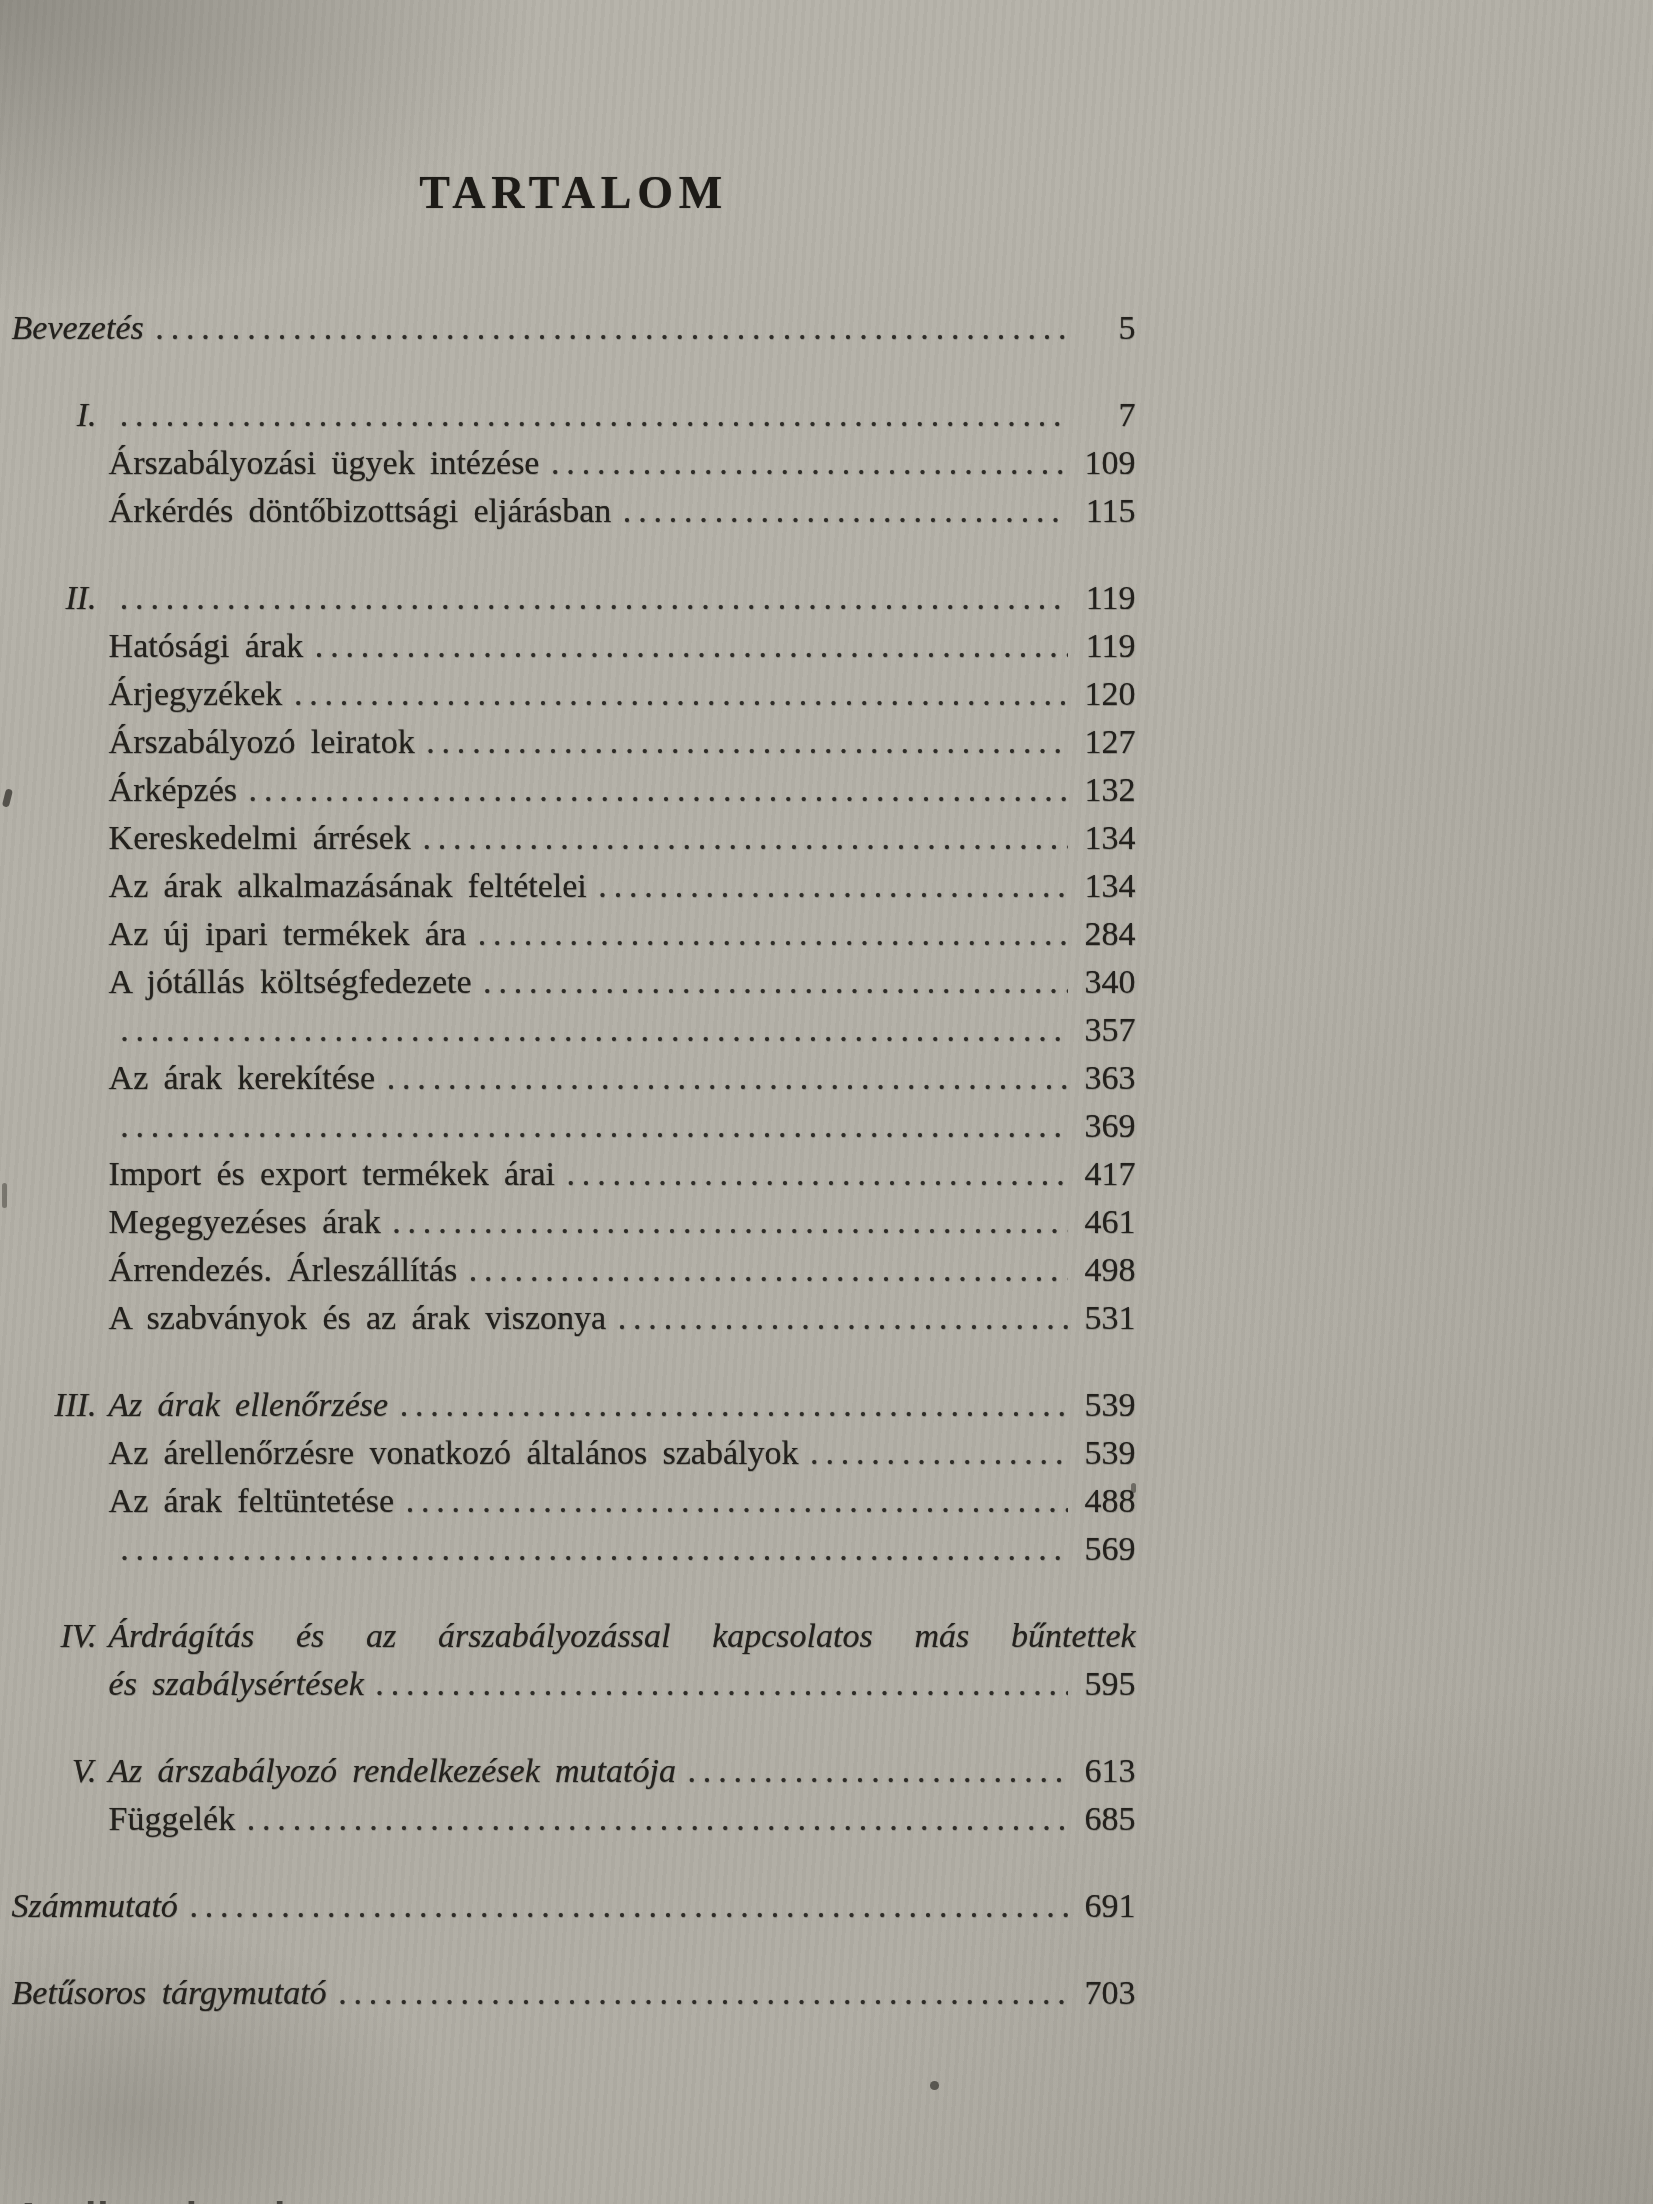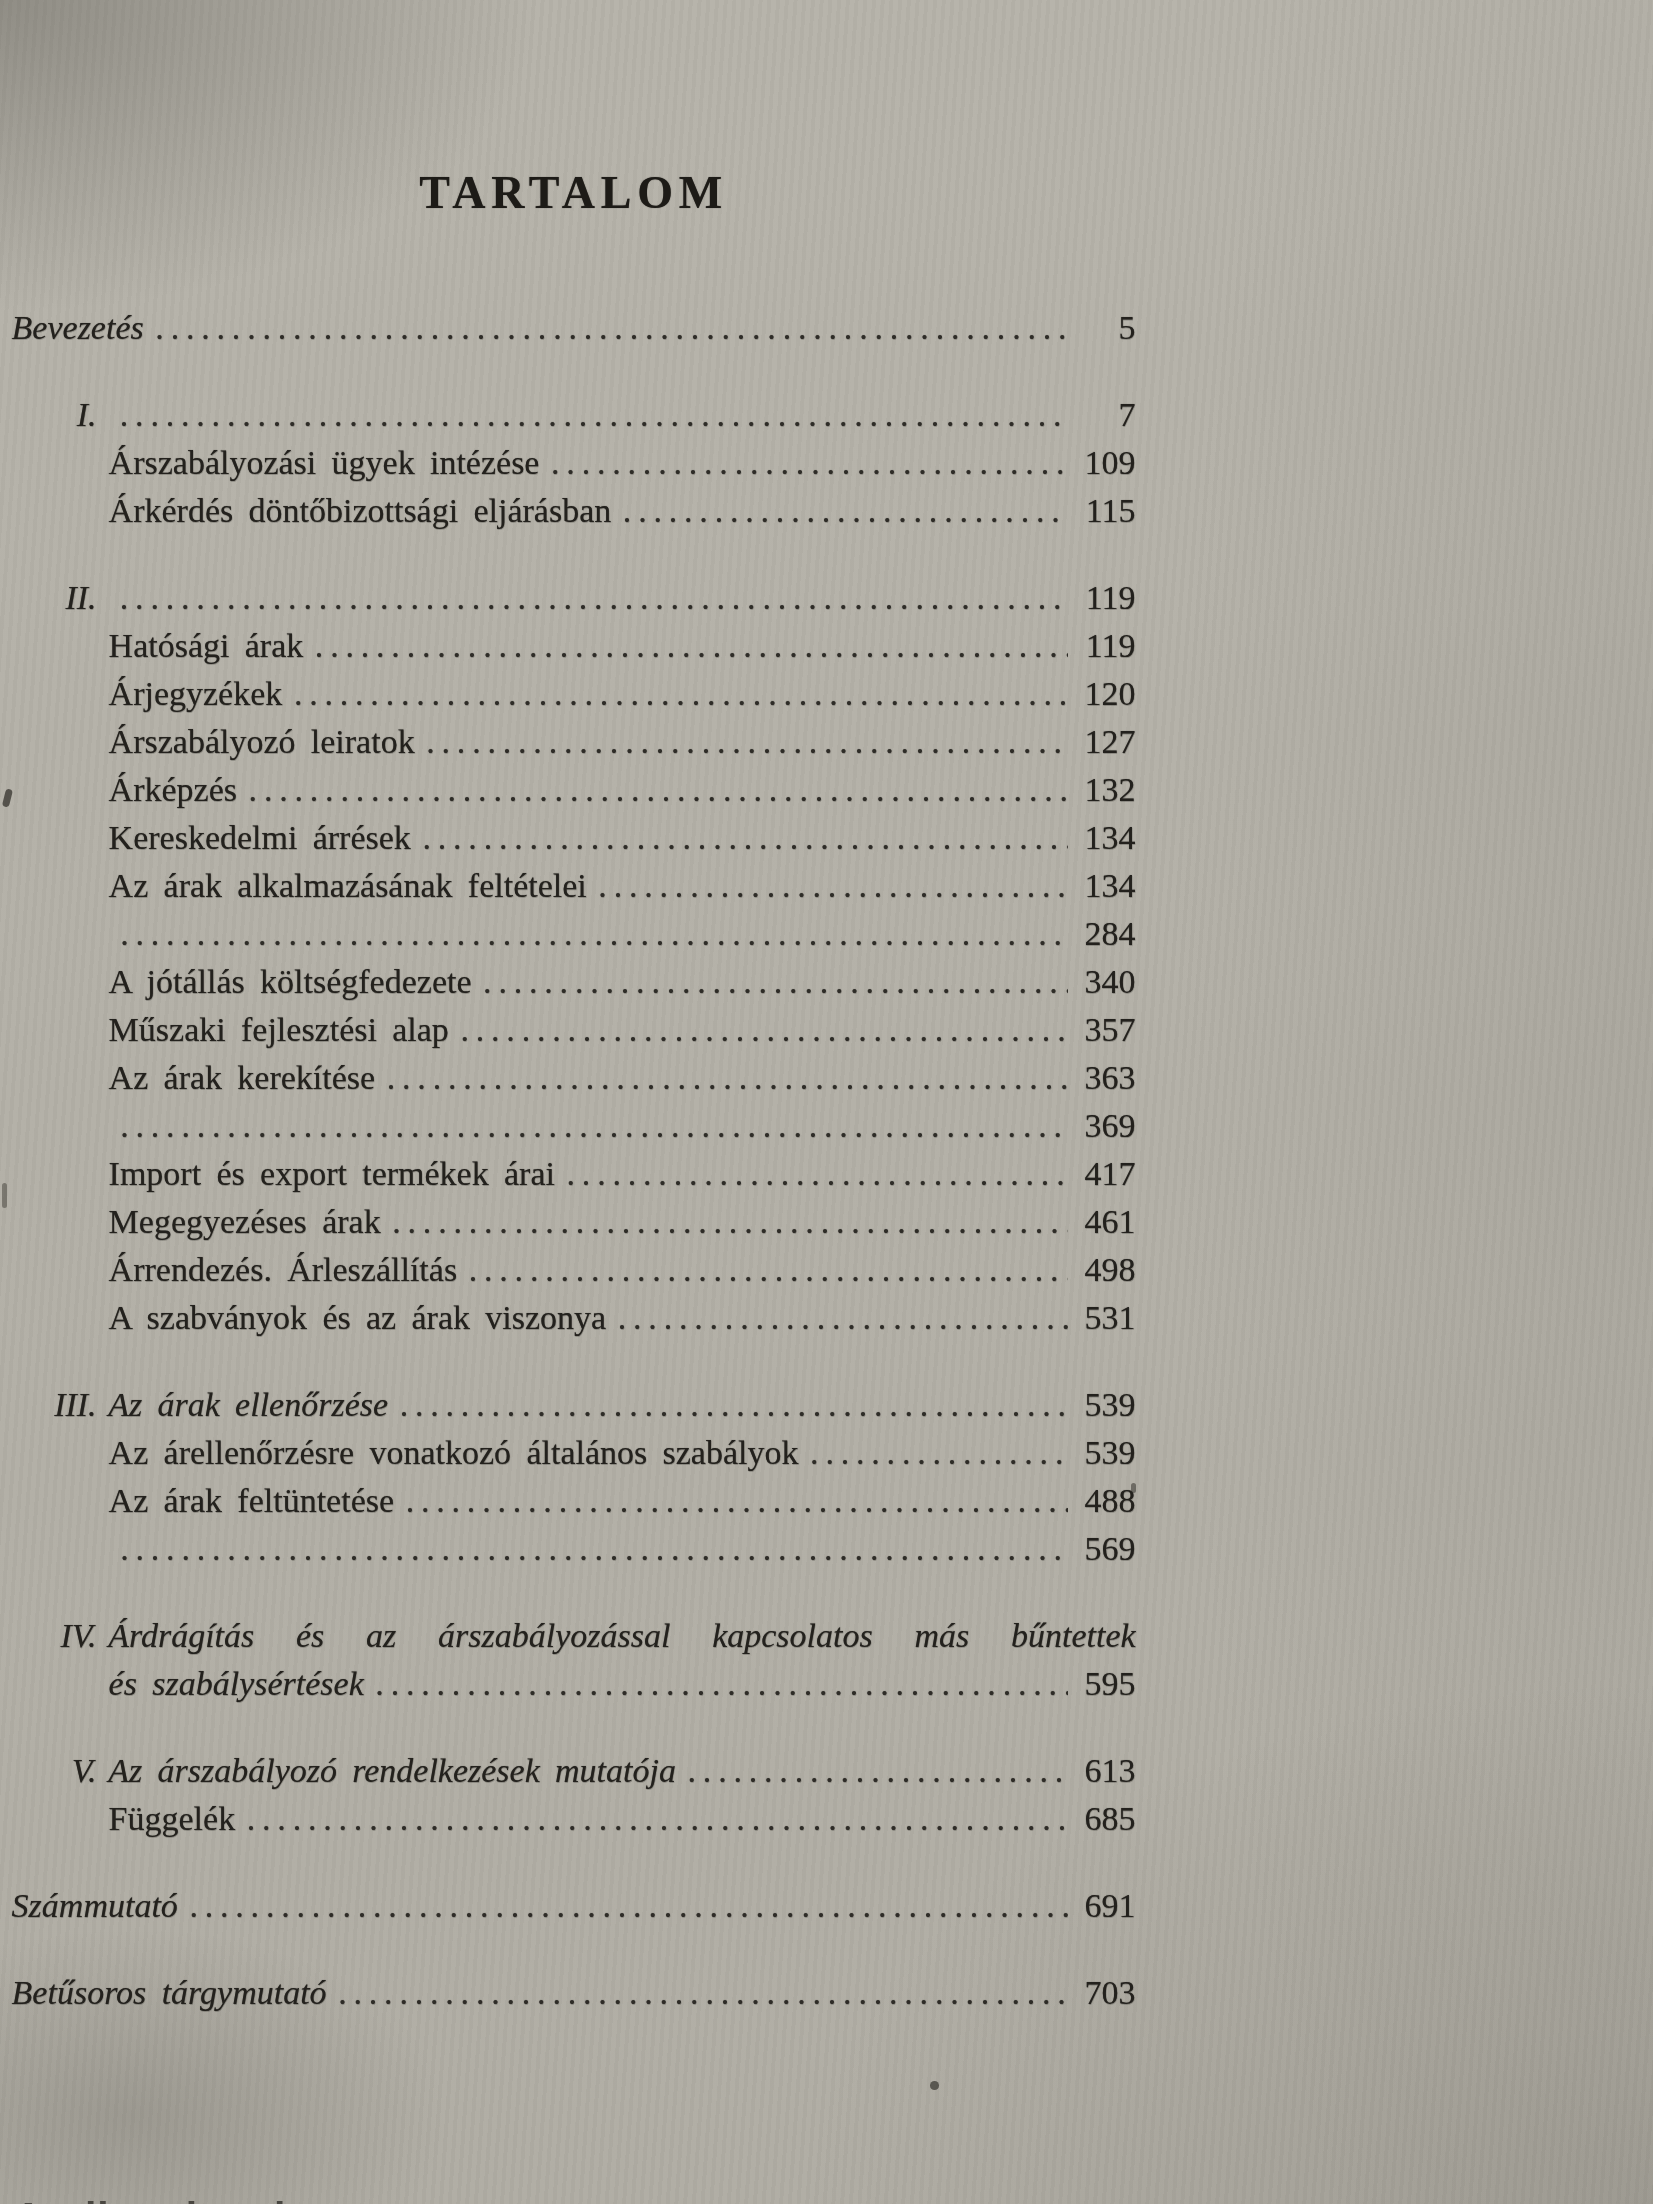--- a/index.html
+++ b/index.html
@@ -163,30 +163,30 @@
             <span class="label">Kereskedelmi árrések</span>
             <span class="leader">............................................................................................................................................</span>
             <span class="pagenum">134</span>
           </div>
           <div class="row r-sub">
             <span class="label">Az árak alkalmazásának feltételei</span>
             <span class="leader">............................................................................................................................................</span>
             <span class="pagenum">134</span>
           </div>
           <div class="row r-sub">
+            <span class="label">Az új ipari termékek ára</span>
             <span class="leader">............................................................................................................................................</span>
             <span class="pagenum">284</span>
           </div>
           <div class="row r-sub">
             <span class="label">A jótállás költségfedezete</span>
             <span class="leader">............................................................................................................................................</span>
             <span class="pagenum">340</span>
           </div>
           <div class="row r-sub">
-            <span class="label">Műszaki fejlesztési alap</span>
             <span class="leader">............................................................................................................................................</span>
             <span class="pagenum">357</span>
           </div>
           <div class="row r-sub">
             <span class="label">Az árak kerekítése</span>
             <span class="leader">............................................................................................................................................</span>
             <span class="pagenum">363</span>
           </div>
           <div class="row r-sub">
             <span class="leader">............................................................................................................................................</span>

